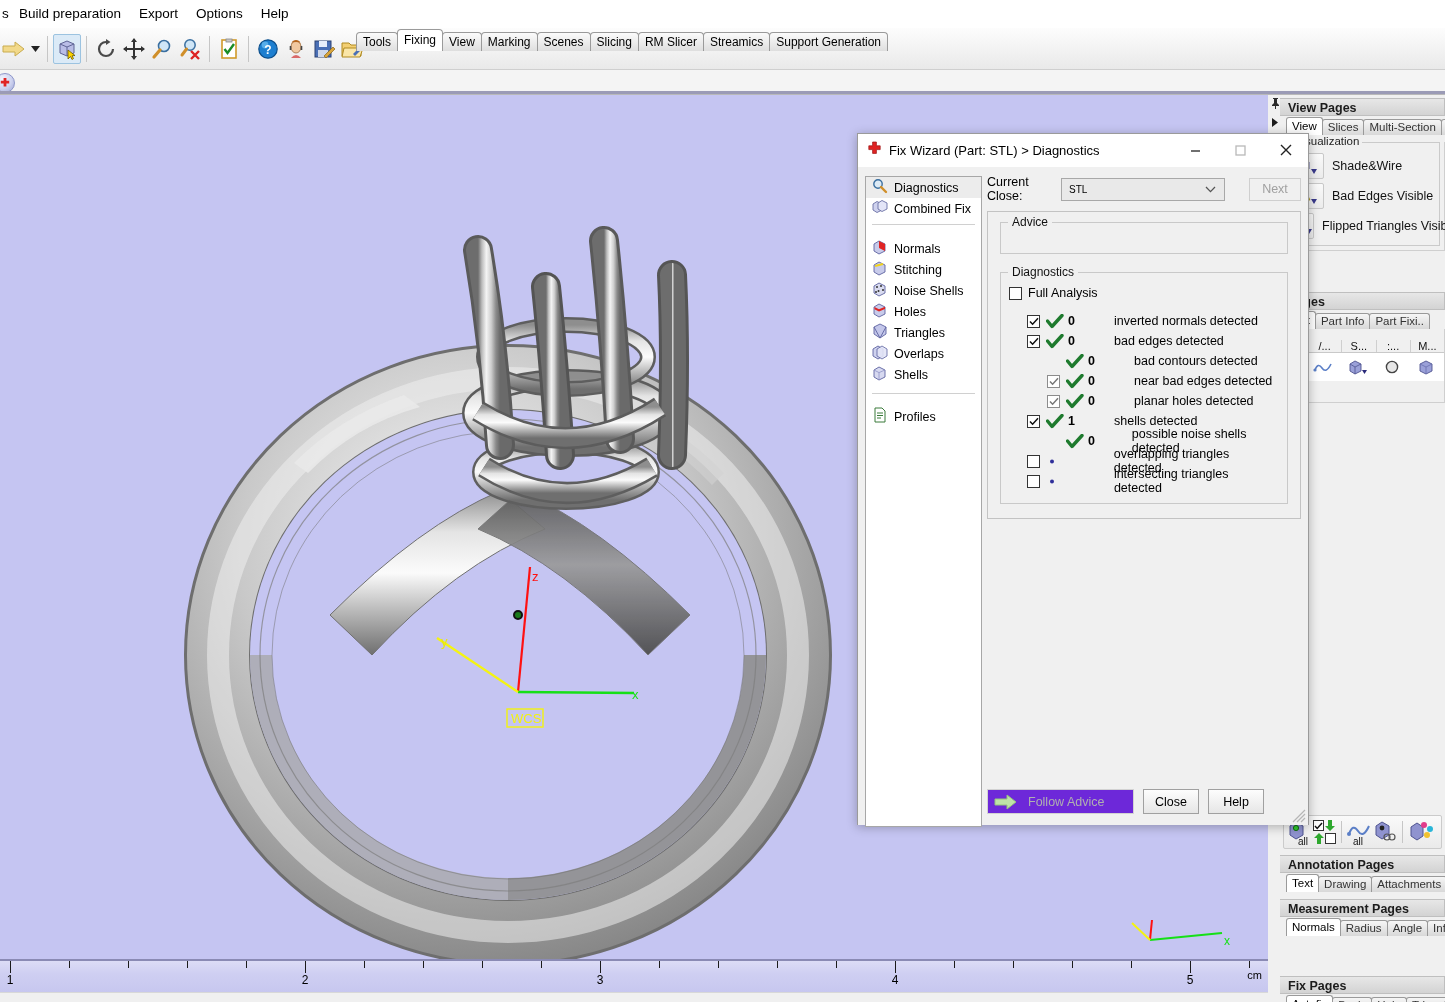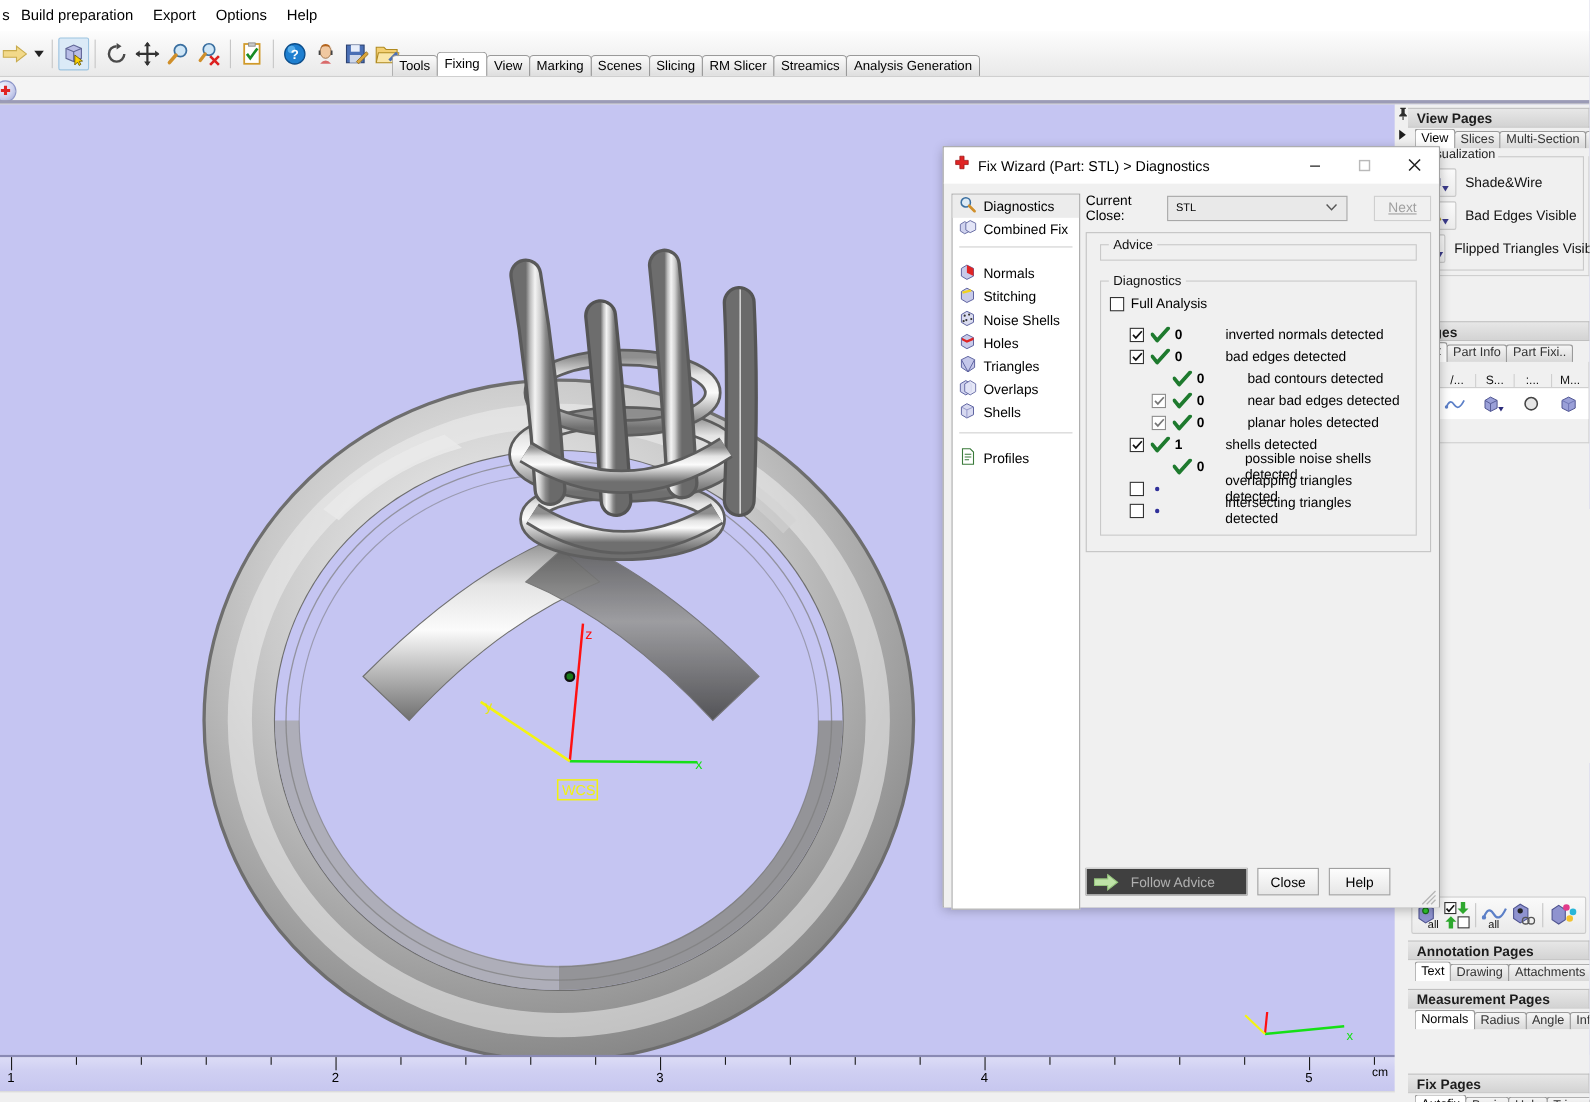--- a/index.html
+++ b/index.html
@@ -36,21 +36,21 @@
   .tb-sep { width: 1px; height: 26px; background: #c6c6c6; margin: 0 5px; }
   .tb-btn {
     width: 28px; height: 30px; display: flex; align-items: center; justify-content: center;
     position: relative; cursor: default;
   }
   .tb-btn.pressed { background: #dbeaf7; border: 1px solid #9cc3e0; border-radius: 2px; }
   .tb-caret { width: 14px; height: 30px; display:flex; align-items:center; justify-content:center; }
 
   
   .tabstrip {
-    position: absolute; left: 356px; top: 47px; height: 22px;
+    position: absolute; left: 356px; top: 29px; height: 22px;
     display: flex; align-items: flex-end;
   }
   .tabstrip .tab {
     height: 19px; line-height: 18px; padding: 0 6px;
     font-size: 12px; color: #000;
     background: linear-gradient(to bottom,#fbfbfb,#dedede);
     border: 1px solid #9a9a9a; border-bottom: none;
     border-radius: 4px 4px 0 0;
     margin-right: -1px; cursor: default; white-space: nowrap;
   }
@@ -180,25 +180,25 @@
     position: relative;
   }
   .combo .arrow { margin-left: auto; margin-right: 8px; color: #555; font-size: 11px; }
   .btn {
     height: 23px; min-width: 56px; padding: 0 10px;
     background: linear-gradient(to bottom,#fdfdfd,#e6e6e6);
     border: 1px solid #a0a0a0; font-size: 12.5px; color: #000;
     display: flex; align-items: center; justify-content: center; cursor: default;
   }
   .btn.disabled { color: #a0a0a0; background: #f0f0f0; border-color: #cfcfcf; }
-  .next-btn { margin-left: 24px; width: 52px; min-width: 52px; text-decoration: underline; }
+  .next-btn { margin-left: 24px; width: 52px; min-width: 52px; }
 
   .bigbox { border: 1px solid #c3c3c3; background: #f0f0f0; padding: 10px 12px 14px 12px; }
 
-  .fieldset { border: 1px solid #c9c9c9; position: relative; padding: 10px 8px 3px 8px; }
+  .fieldset { border: 1px solid #c9c9c9; position: relative; padding: 10px 8px 20px 8px; }
   .fieldset > .legend {
     position: absolute; top: -8px; left: 7px; background: #f0f0f0; padding: 0 4px;
     font-size: 12px; color: #111;
   }
   .advice-area {
     background: #f0f0f0; height: 64px; display: flex; padding: 2px 0 0 2px;
   }
   .advice-text { flex: 1; font-size: 12.5px; line-height: 15.5px; color: #000; padding-right: 4px; }
   .scroll {
     width: 17px; background: #f0f0f0; border-left: 1px solid #dcdcdc;
@@ -219,21 +219,21 @@
 
   .update-btn {
     width: 96px; height: 25px; display: flex; align-items: center; justify-content: center;
     background: linear-gradient(to bottom,#fdfdfd,#e6e6e6);
     border: 2px solid #2a7fd4; font-size: 12.5px; color: #000; gap: 5px;
   }
 
   .dlg-footer { position: absolute; left: 129px; right: 7px; bottom: 11px; display: flex; align-items: center; }
   .follow-btn {
     width: 147px; height: 25px; display: flex; align-items: center;
-    background: #404040; border: 1px solid #d2d2d2; color: #b0b0b0; font-size: 12.5px;
+    background: #6d28d9; border: 1px solid #d2d2d2; color: #b0b0b0; font-size: 12.5px;
     padding-left: 6px; gap: 10px;
   }
   .dlg-footer .btn { width: 56px; margin-left: 9px; height: 25px; }
   .resize-grip { position: absolute; right: 2px; bottom: 2px; width: 14px; height: 14px; }
 </style>
 </head>
 <body>
 
 <div id="app">
 
@@ -334,21 +334,21 @@
 
   <div class="tabstrip">
     <div class="tab">Tools</div>
     <div class="tab active">Fixing</div>
     <div class="tab">View</div>
     <div class="tab">Marking</div>
     <div class="tab">Scenes</div>
     <div class="tab">Slicing</div>
     <div class="tab">RM Slicer</div>
     <div class="tab">Streamics</div>
-    <div class="tab">Analysis Generation</div>
+    <div class="tab">Support Generation</div>
   </div>
 
   <div class="substrip">
     <div class="dockicon">
       <svg width="12" height="12" viewBox="0 0 12 12">
           <path d="M4.6 1 h2.8 v2.8 h2.8 v2.8 h-2.8 v2.8 h-2.8 v-2.8 h-2.8 v-2.8 h2.8 z" fill="#e02424"></path>
         </svg>
     </div>
     <div class="dockbar"></div>
   </div>

